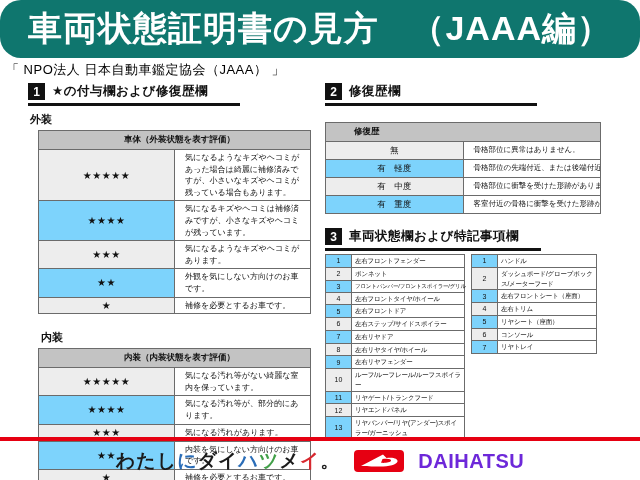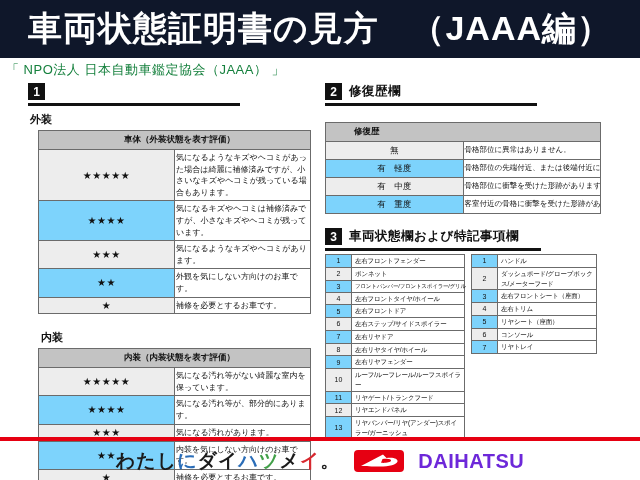--- a/index.html
+++ b/index.html
@@ -1,37 +1,37 @@
 <!DOCTYPE html>
 <html><head>
 <meta charset="utf-8">
 <style>
   html,body{margin:0;padding:0;}
   body{width:640px;height:480px;background:#ffffff;position:relative;overflow:hidden;
        font-family:"Liberation Sans","DejaVu Sans",sans-serif;color:#111;}
-  .banner{position:absolute;left:0;top:0;width:640px;height:58px;background:#0f172a;
+  .banner{position:absolute;left:0;top:0;width:640px;height:58px;background:#0f766e;
           display:flex;align-items:center;justify-content:space-between;
-          padding:16px 28px;box-sizing:border-box;}
+          padding:16px 28px;box-sizing:border-box;border-radius:21px;}
   .banner-title,.banner-edition{color:#fff;font-size:34px;font-weight:bold;letter-spacing:1px;white-space:nowrap;}
-  .subtitle{position:absolute;left:6px;top:61px;font-size:13px;letter-spacing:.5px;color:#15803d;}
+  .subtitle{position:absolute;left:6px;top:61px;font-size:13px;letter-spacing:.5px;color:#000000;}
   .col-left{position:absolute;left:28px;top:83px;width:286px;}
   .col-right{position:absolute;left:325px;top:83px;width:285px;}
   .sec-head{display:flex;align-items:center;gap:7px;border-bottom:3px solid #111;
             padding-bottom:3px;width:212px;}
   .num-box{width:17px;height:17px;background:#111;color:#fff;font-size:12px;font-weight:bold;
            display:flex;align-items:center;justify-content:center;flex:0 0 17px;}
   .sec-title{font-size:12.5px;font-weight:bold;letter-spacing:.5px;white-space:nowrap;}
   .zone-label{font-size:11px;font-weight:bold;margin:6px 0 3px 2px;}
   table{border-collapse:collapse;}
   td,th{border:1px solid #6b6b6b;box-sizing:border-box;}
   .rate-table{margin-left:10px;width:273px;table-layout:fixed;}
   .rate-table th{background:#c3c3c3;font-size:8.5px;font-weight:bold;text-align:center;
                  padding:3px 0 3px 10px;}
   .star-cell{width:62px;text-align:center;font-size:10px;letter-spacing:.5px;font-weight:bold;}
-  .desc-cell{background:#fff;font-size:8px;line-height:1.45;padding:2px 1px;}
+  .desc-cell{background:#fff;font-size:8px;line-height:1.45;padding:2px 10px;}
   .h2line{height:29px;} .h1line{height:15px;} .hint{height:17px;}
   .shade-a{background:#ededed;} .shade-b{background:#7dd3fc;}
   .repair-table{width:276px;margin-top:16px;table-layout:fixed;}
   .repair-table th{background:#c3c3c3;font-size:8.5px;font-weight:bold;text-align:left;padding:3px 0 3px 28px;}
   .grade-cell{width:56px;text-align:center;font-size:8.5px;}
   .repair-table td{height:18px;}
   .repair-table .desc-cell{font-size:7.5px;white-space:nowrap;overflow:hidden;}
   .sec3-head{margin-top:14px;width:216px;}
   .parts-wrap{display:flex;gap:6px;margin-top:3px;align-items:flex-start;}
   .parts-table td{height:12px;}
@@ -55,20 +55,21 @@
   <div class="banner">
     <span class="banner-title">車両状態証明書の見方</span>
     <span class="banner-edition">（JAAA編）</span>
   </div>
 
   <div class="subtitle">「 NPO法人 日本自動車鑑定協会（JAAA） 」</div>
 
   <div class="col-left">
     <div class="sec-head">
       <span class="num-box">1</span>
+      <span class="sec-title">★の付与欄および修復歴欄</span>
     </div>
 
     <div class="zone-label">外装</div>
     <table class="rate-table">
       <tbody>
           <tr>
         <th colspan="2">車体（外装状態を表す評価）</th>
       </tr>
       <tr>
         <td class="star-cell shade-a h2line">★★★★★</td>

